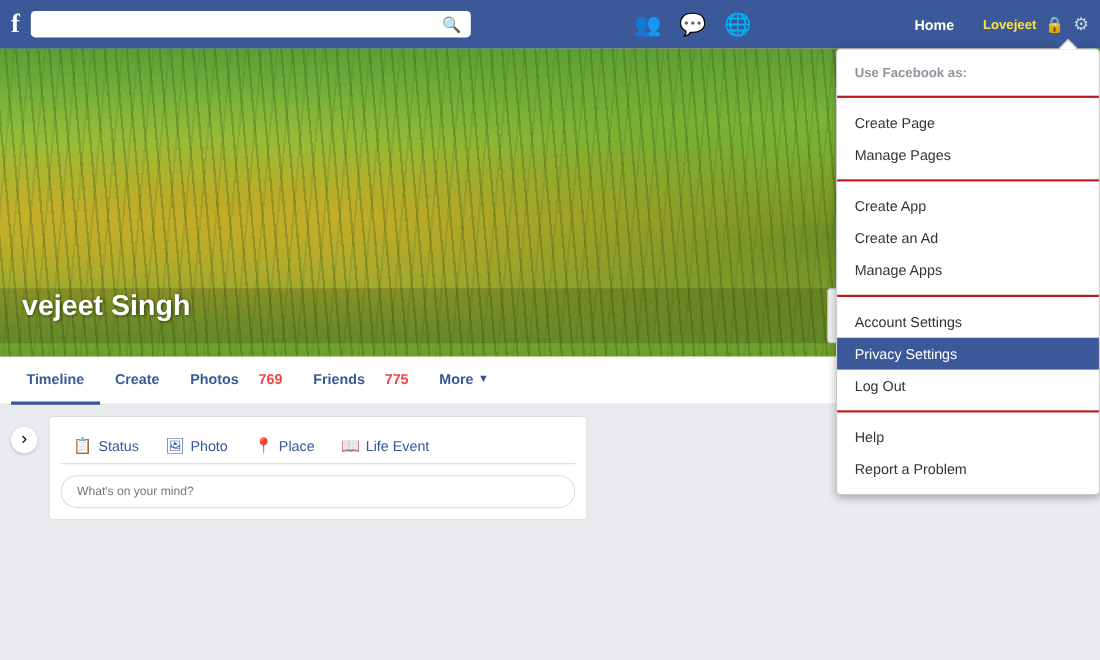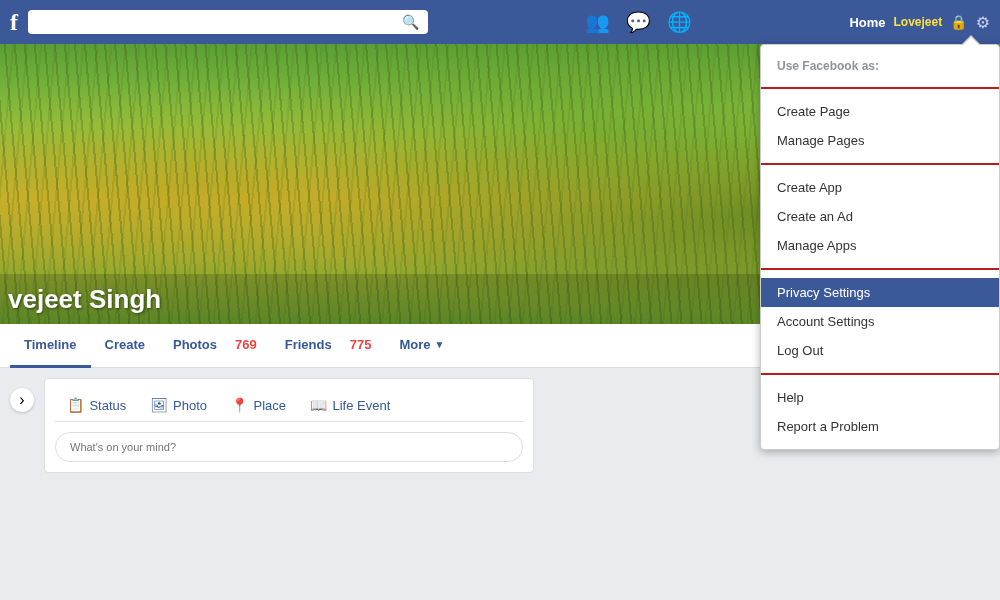--- a/index.html
+++ b/index.html
@@ -93,28 +93,27 @@
     
     .tree-overlay {
       position: absolute;
       inset: 0;
       background: 
         repeating-linear-gradient(85deg, transparent 0px, transparent 8px, rgba(60,90,20,0.3) 8px, rgba(60,90,20,0.3) 10px),
         repeating-linear-gradient(95deg, transparent 0px, transparent 12px, rgba(80,120,30,0.2) 12px, rgba(80,120,30,0.2) 14px);
     }
     .cover-bottom-bar {
       position: absolute;
-      bottom: 0;
+      bottom: 12px;
       left: 0; right: 0;
       height: 50px;
       background: rgba(0,0,0,0.15);
       display: flex;
-      align-items: center;
       justify-content: space-between;
-      padding: 0 8px;
+      padding: 0 20px;
     }
     .profile-name {
       color: #fff;
       font-size: 26px;
       font-weight: bold;
       text-shadow: 1px 1px 3px rgba(0,0,0,0.5);
     }
     .cover-buttons {
       display: flex;
       gap: 8px;
@@ -293,21 +292,21 @@
     }
     .dropdown-item.highlighted {
       background: #3b5998;
       color: #fff;
     }
 
     .navbar-home {
       color: #fff;
       font-size: 13px;
       font-weight: bold;
-      margin-right: 0;
+      margin-right: 18px;
     }
   </style>
 </head>
 <body>
 
 <div class="navbar">
   <div class="navbar-logo">f</div>
   <div class="navbar-search">
     <input type="text" placeholder="" style="">
     <span class="navbar-search-icon">🔍</span>
@@ -337,22 +336,22 @@
       <a class="dropdown-item">Manage Pages</a>
     </div>
 
     <div class="dropdown-section">
       <a class="dropdown-item">Create App</a>
       <a class="dropdown-item">Create an Ad</a>
       <a class="dropdown-item">Manage Apps</a>
     </div>
 
     <div class="dropdown-section">
+      <a class="dropdown-item">Account Settings</a>
       <a class="dropdown-item highlighted">Privacy Settings</a>
-      <a class="dropdown-item">Account Settings</a>
       <a class="dropdown-item">Log Out</a>
     </div>
 
     <div class="dropdown-section">
       <a class="dropdown-item">Help</a>
       <a class="dropdown-item">Report a Problem</a>
     </div>
   </div>
 </div>
 

